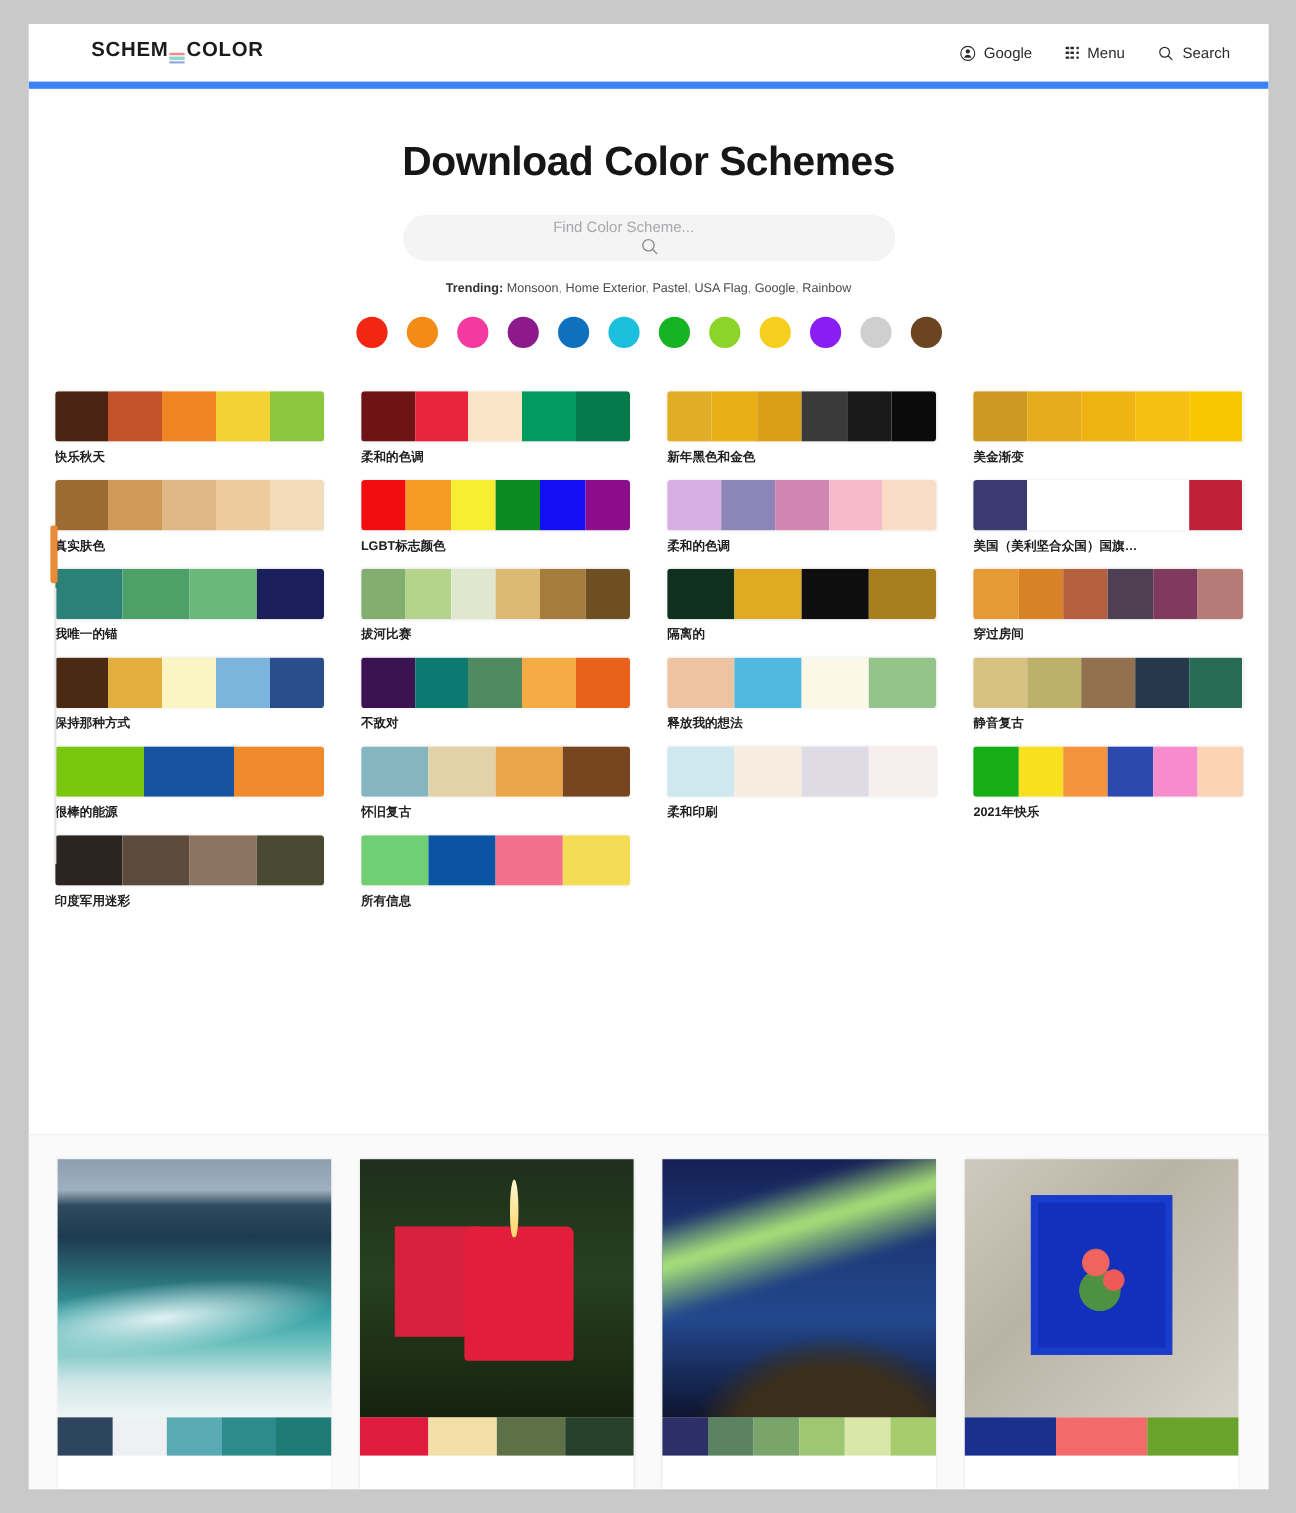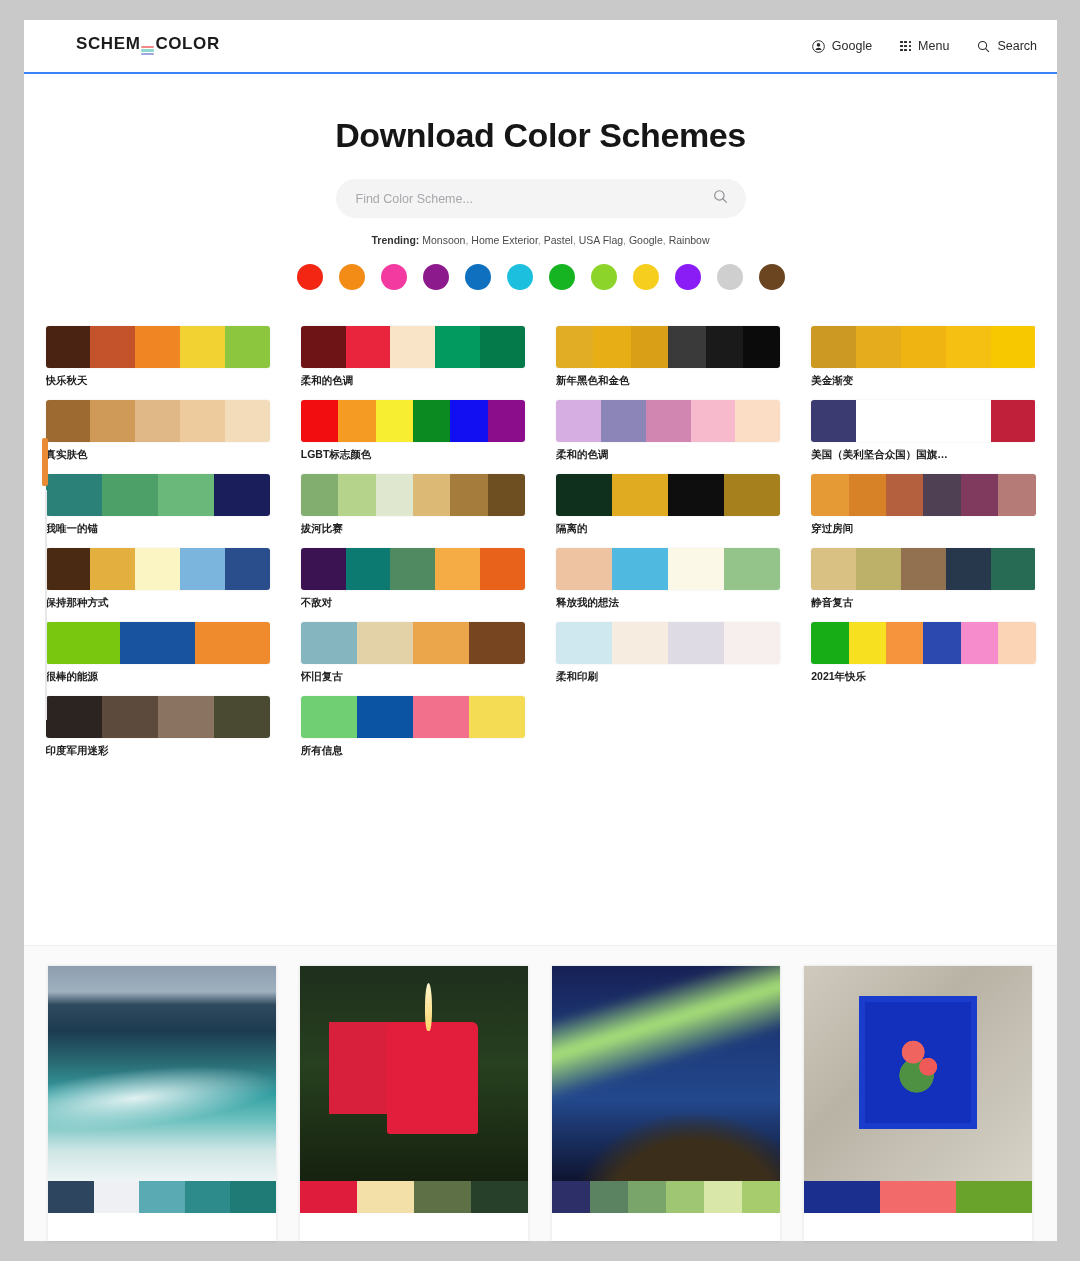--- a/index.html
+++ b/index.html
@@ -13,23 +13,23 @@
 
   
   .canvas {
     position: absolute; left: 24px; top: 20px;
     width: 1033px; height: 1221px;
     background: #ffffff;
   }
 
   
   .header {
-    height: 54px; border-bottom: 2px solid #3b82f6;
+    height: 54px; border-bottom: 6px solid #3b82f6;
     display: flex; align-items: center; justify-content: space-between;
-    padding: 0 20px 0 52px; background: #fff;
+    padding: 0 32px 0 52px; background: #fff;
   }
   .logo { display: flex; align-items: baseline; font-weight: bold; font-size: 17px;
           letter-spacing: .6px; color: #1b1b1b; }
   .logo .txt { font-weight: bold; }
   .logo .bars { display: inline-flex; flex-direction: column; justify-content: center;
                 width: 13px; height: 13px; gap: 1.5px; margin: 0 1px; transform: translateY(-1px); }
   .logo .bars i { display: block; height: 2.2px; width: 100%; border-radius: 1px; }
 
   .nav { display: flex; align-items: center; gap: 28px; }
   .nav-item { display: flex; align-items: center; gap: 7px; font-size: 12.5px; color: #2b2b2b;
@@ -39,21 +39,21 @@
               gap: 1.6px; }
   .grid-ico span { display: block; width: 2.6px; height: 2.6px; background: #2b2b2b; border-radius: .5px; }
 
   
   .hero { padding-top: 42px; text-align: center; }
   .hero h1 { font-size: 34px; font-weight: bold; letter-spacing: -0.4px; color: #161616; }
 
   .searchbar {
     margin: 24px auto 0; width: 410px; height: 39px; border-radius: 20px;
     background: #f4f4f5; display: flex; align-items: center;
-    padding: 0 18px 0 20px; justify-content: space-between;
+    padding: 0 18px 0 20px; justify-content: space-between; flex-direction: column;
   }
   .searchbar input {
     flex: 1; border: 0; outline: 0; background: transparent;
     font-size: 12.5px; color: #6f6f72;
     font-family: "Liberation Sans", sans-serif;
   }
   .searchbar input::placeholder { color: #a8a8ad; }
 
   .trending { margin-top: 16px; font-size: 10.5px; color: #4a4a4a; }
   .trending .lbl { font-weight: bold; color: #333; }

